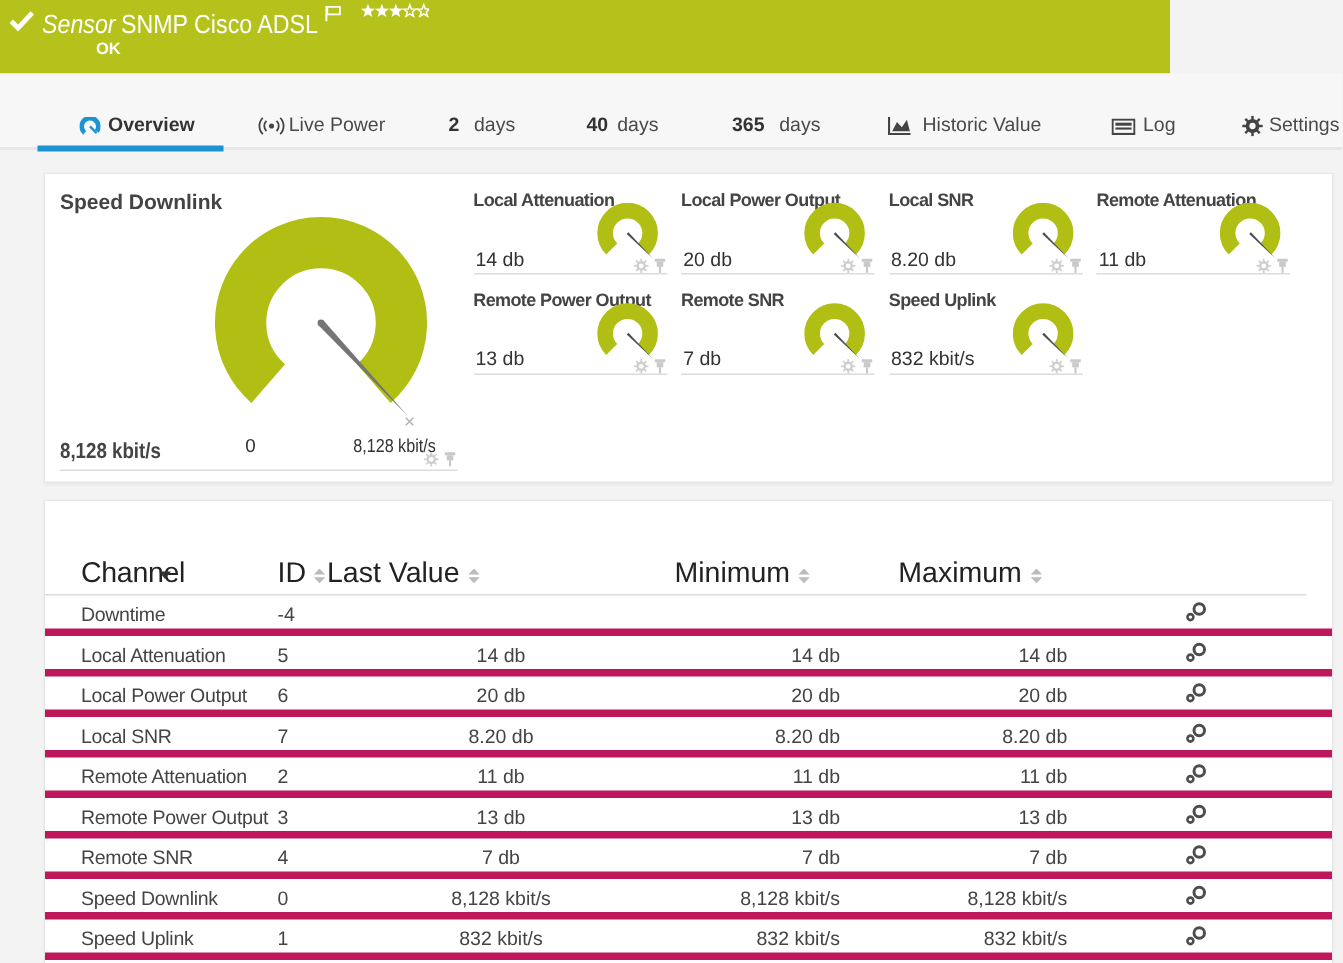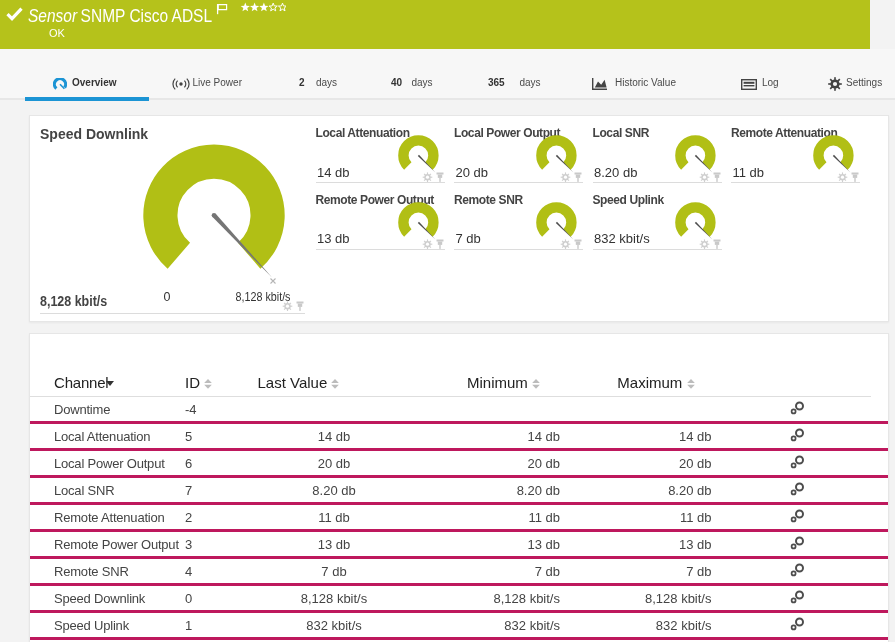--- a/index.html
+++ b/index.html
@@ -1,36 +1,36 @@
 <!DOCTYPE html>
 <html><head>
 <meta charset="utf-8">
 <style>
 * { margin:0; padding:0; box-sizing:border-box; }
 html,body { width:895px; height:642px; overflow:hidden; background:#f3f3f3;
   font-family:"Liberation Sans", sans-serif; position:relative; }
 .abs { position:absolute; }
-#hdr { position:absolute; left:0; top:0; width:870px; height:49px; background:#b5c21b; }
+#hdr { position:absolute; left:0; top:0; width:780px; height:49px; background:#b5c21b; }
 #hdr .title { position:absolute; left:28px; top:4px; font-size:17.5px; line-height:24px; color:#fff; transform:scaleX(0.885); transform-origin:0 0; }
 #hdr .title i { font-style:italic; margin-right:4px; }
-#hdr .ok { position:absolute; left:49px; top:27px; font-size:11px; font-weight:normal; color:#fff; }
+#hdr .ok { position:absolute; left:64px; top:27px; font-size:11px; font-weight:bold; color:#fff; }
 #tabline { position:absolute; left:0; top:97.5px; width:895px; height:2.5px; background:#e7e7e7; }
 #tabblue { position:absolute; left:25px; top:97px; width:124px; height:3.5px; background:#1c94d4; }
-.tabt { position:absolute; top:76px; font-size:10px; line-height:14px; color:#4a4a4a; white-space:nowrap; }
+.tabt { position:absolute; top:76px; font-size:13px; line-height:14px; color:#4a4a4a; white-space:nowrap; }
 .tabb { font-weight:bold; color:#333; }
 .panel { position:absolute; left:29px; width:860px; background:#fff;
   border:1px solid #e6e6e6; box-shadow:0 1px 2px rgba(0,0,0,0.05); }
 #gpanel { top:115px; height:207px; }
 #tpanel { top:333px; height:321px; }
 .tile { position:absolute; width:129px; height:62px; border-bottom:1px solid #dcdcdc; }
 .tile .tt { position:absolute; left:0; top:5px; font-size:12px; font-weight:bold; color:#444; white-space:nowrap; letter-spacing:-0.4px; }
 .tile .tv { position:absolute; left:1.5px; top:43.5px; font-size:13px; color:#333; }
 #thead { position:absolute; left:0; top:36px; width:841px; height:26.5px;
-  border-bottom:1px solid #dedede; font-size:15px; color:#222; line-height:26px; }
-.row { position:absolute; left:0; width:858px; height:27px; border-bottom:3px solid #be185d;
+  border-bottom:1px solid #dedede; font-size:19px; color:#222; line-height:26px; }
+.row { position:absolute; left:0; width:858px; height:27px; border-bottom:5px solid #be185d;
   font-size:13px; color:#444; line-height:26px; }
 .c1 { position:absolute; left:24px; letter-spacing:-0.2px; }
 .c2 { position:absolute; left:155px; }
 .c3 { position:absolute; left:240px; width:128px; text-align:center; }
 .c4 { position:absolute; right:328px; }
 .c5 { position:absolute; right:176.5px; }
 .cico { position:absolute; left:759px; top:4.5px; }
 .sort { display:inline-block; vertical-align:-1px; }
 </style>
 </head>
@@ -331,21 +331,21 @@
 <div class="panel" id="tpanel">
   <div id="thead">
     <span class="c1">Channel</span>
     <span class="abs" style="left:76px;top:11px;width:0;height:0;border-left:4.5px solid transparent;border-right:4.5px solid transparent;border-top:5px solid #333"></span>
     <span class="c2">ID <svg class="sort" width="8" height="10" viewBox="0 0 8 10">
           <g fill="#bcbcbc">
             <polygon points="4,0 7.8,4 0.2,4"></polygon>
             <polygon points="0.2,5.8 7.8,5.8 4,9.8"></polygon>
           </g>
         </svg></span>
-    <span class="abs" style="left:200px;width:137px;text-align:center">Last Value <svg class="sort" width="8" height="10" viewBox="0 0 8 10">
+    <span class="abs" style="left:188px;width:137px;text-align:left">Last Value <svg class="sort" width="8" height="10" viewBox="0 0 8 10">
           <g fill="#bcbcbc">
             <polygon points="4,0 7.8,4 0.2,4"></polygon>
             <polygon points="0.2,5.8 7.8,5.8 4,9.8"></polygon>
           </g>
         </svg></span>
     <span class="abs" style="right:331px">Minimum <svg class="sort" width="8" height="10" viewBox="0 0 8 10">
           <g fill="#bcbcbc">
             <polygon points="4,0 7.8,4 0.2,4"></polygon>
             <polygon points="0.2,5.8 7.8,5.8 4,9.8"></polygon>
           </g>

